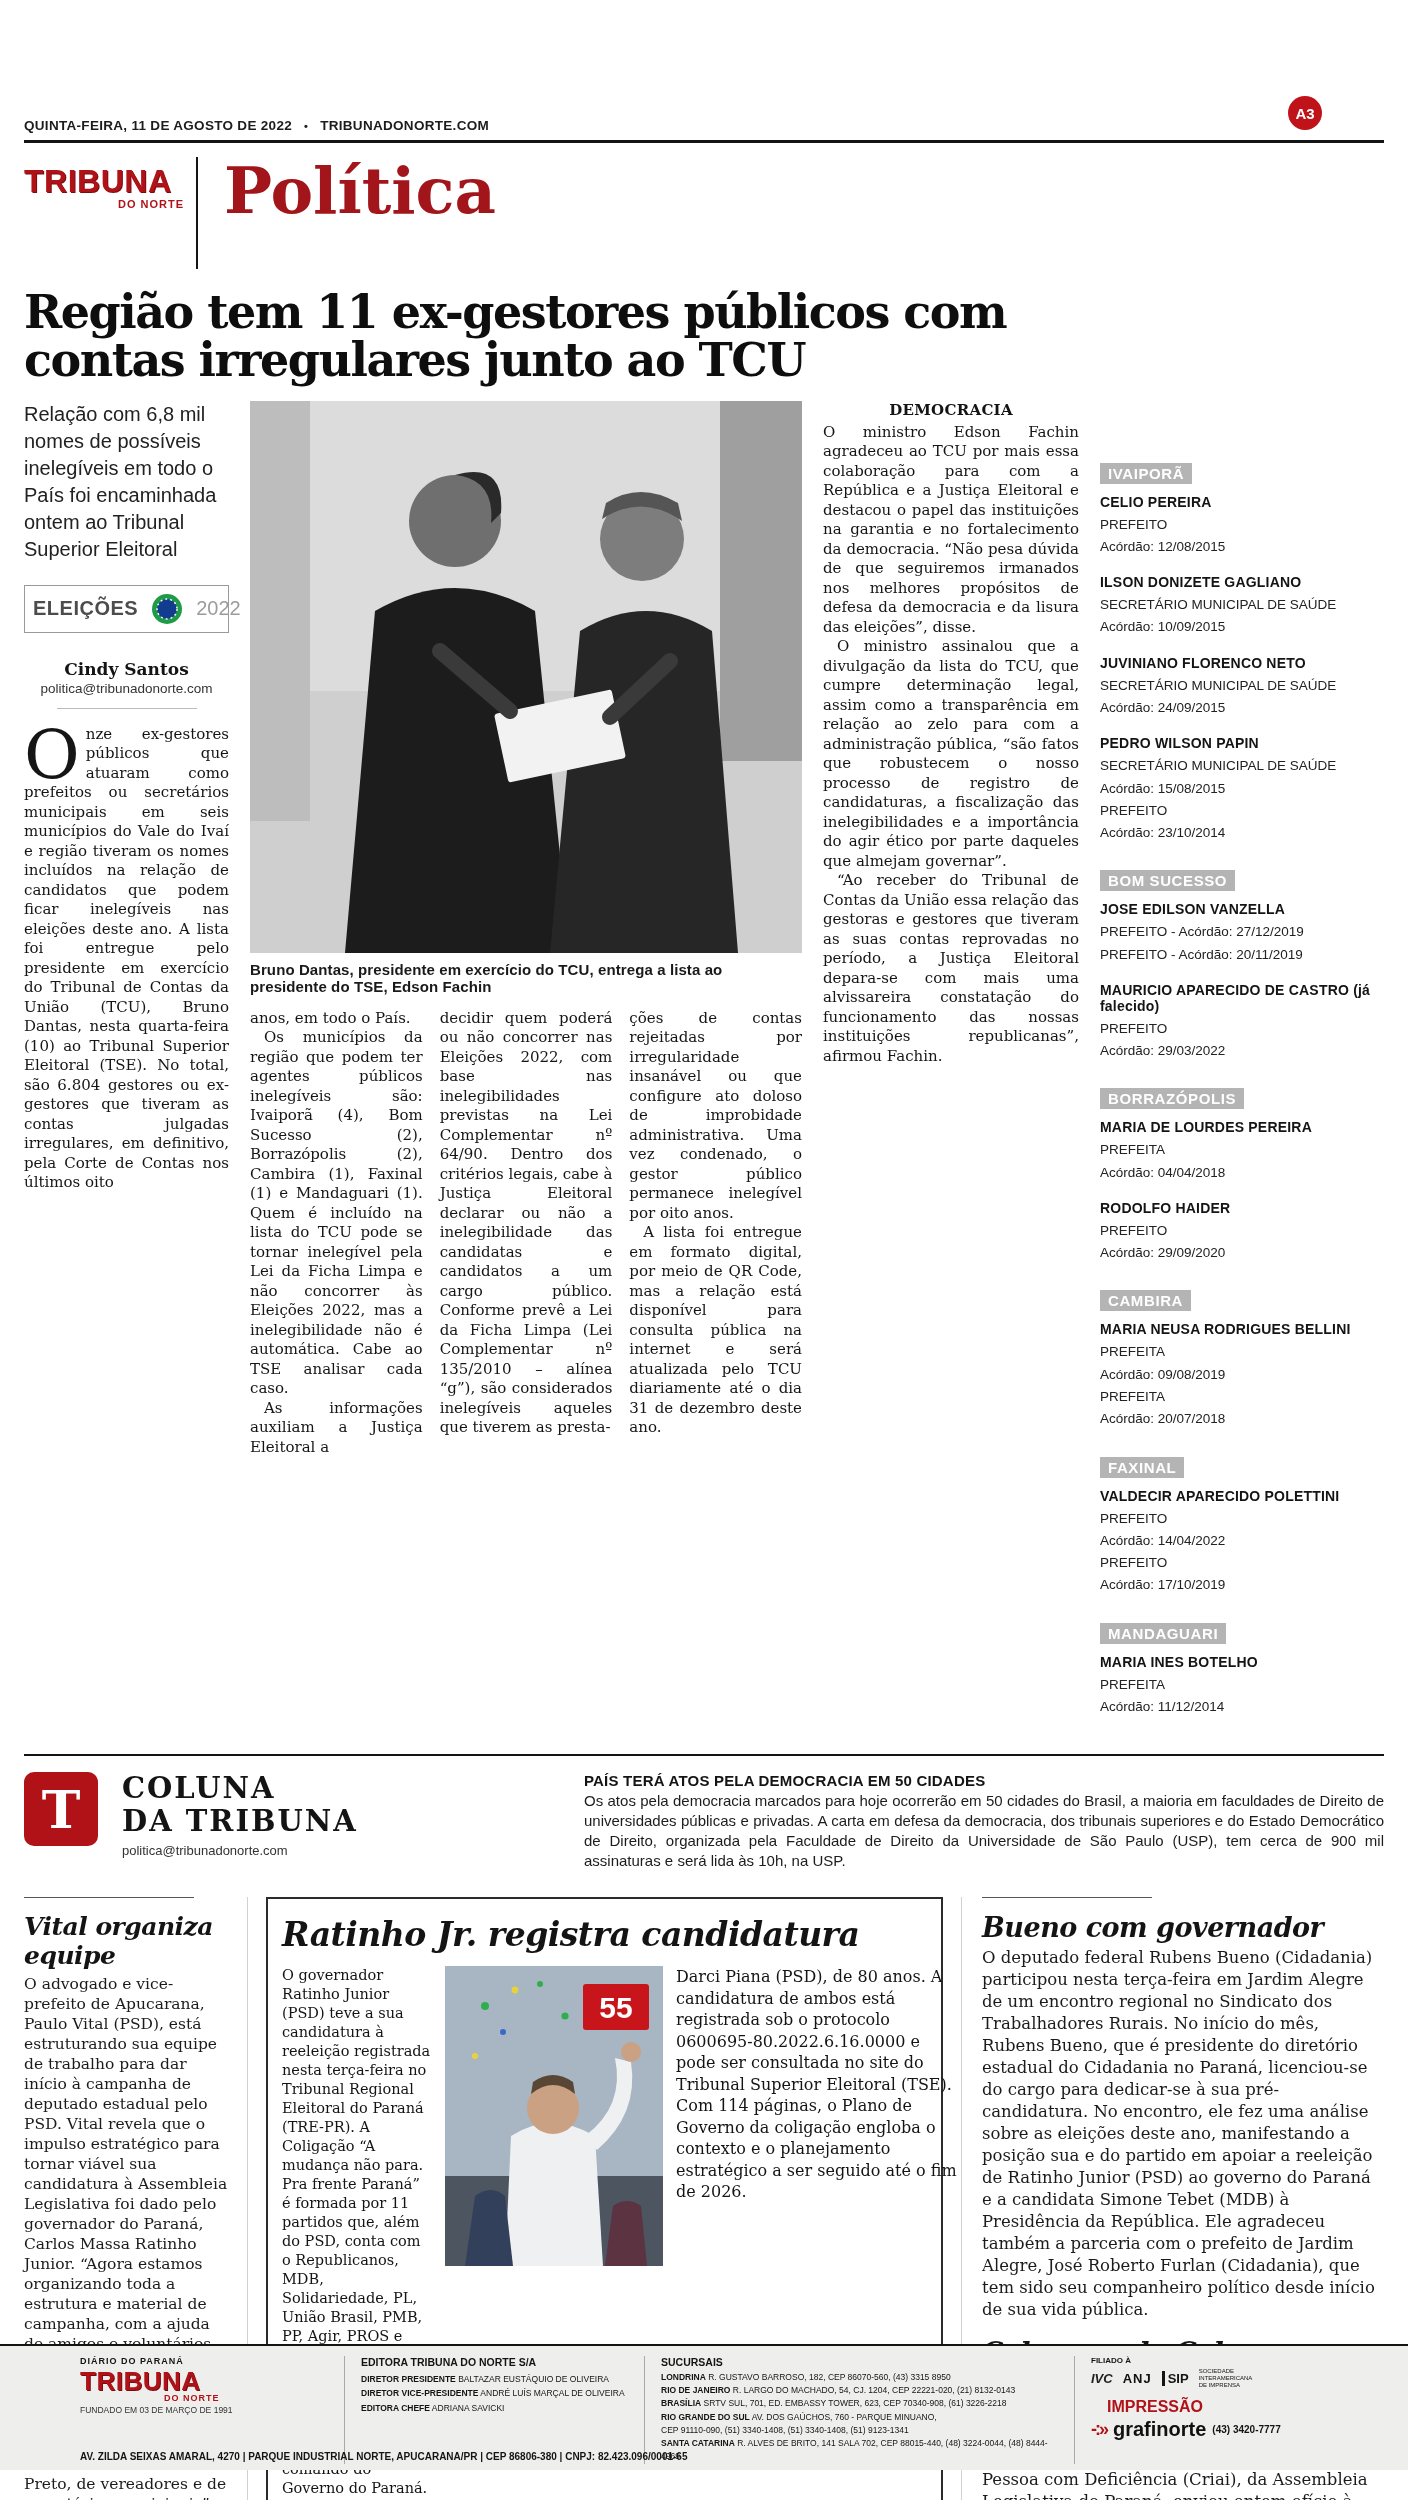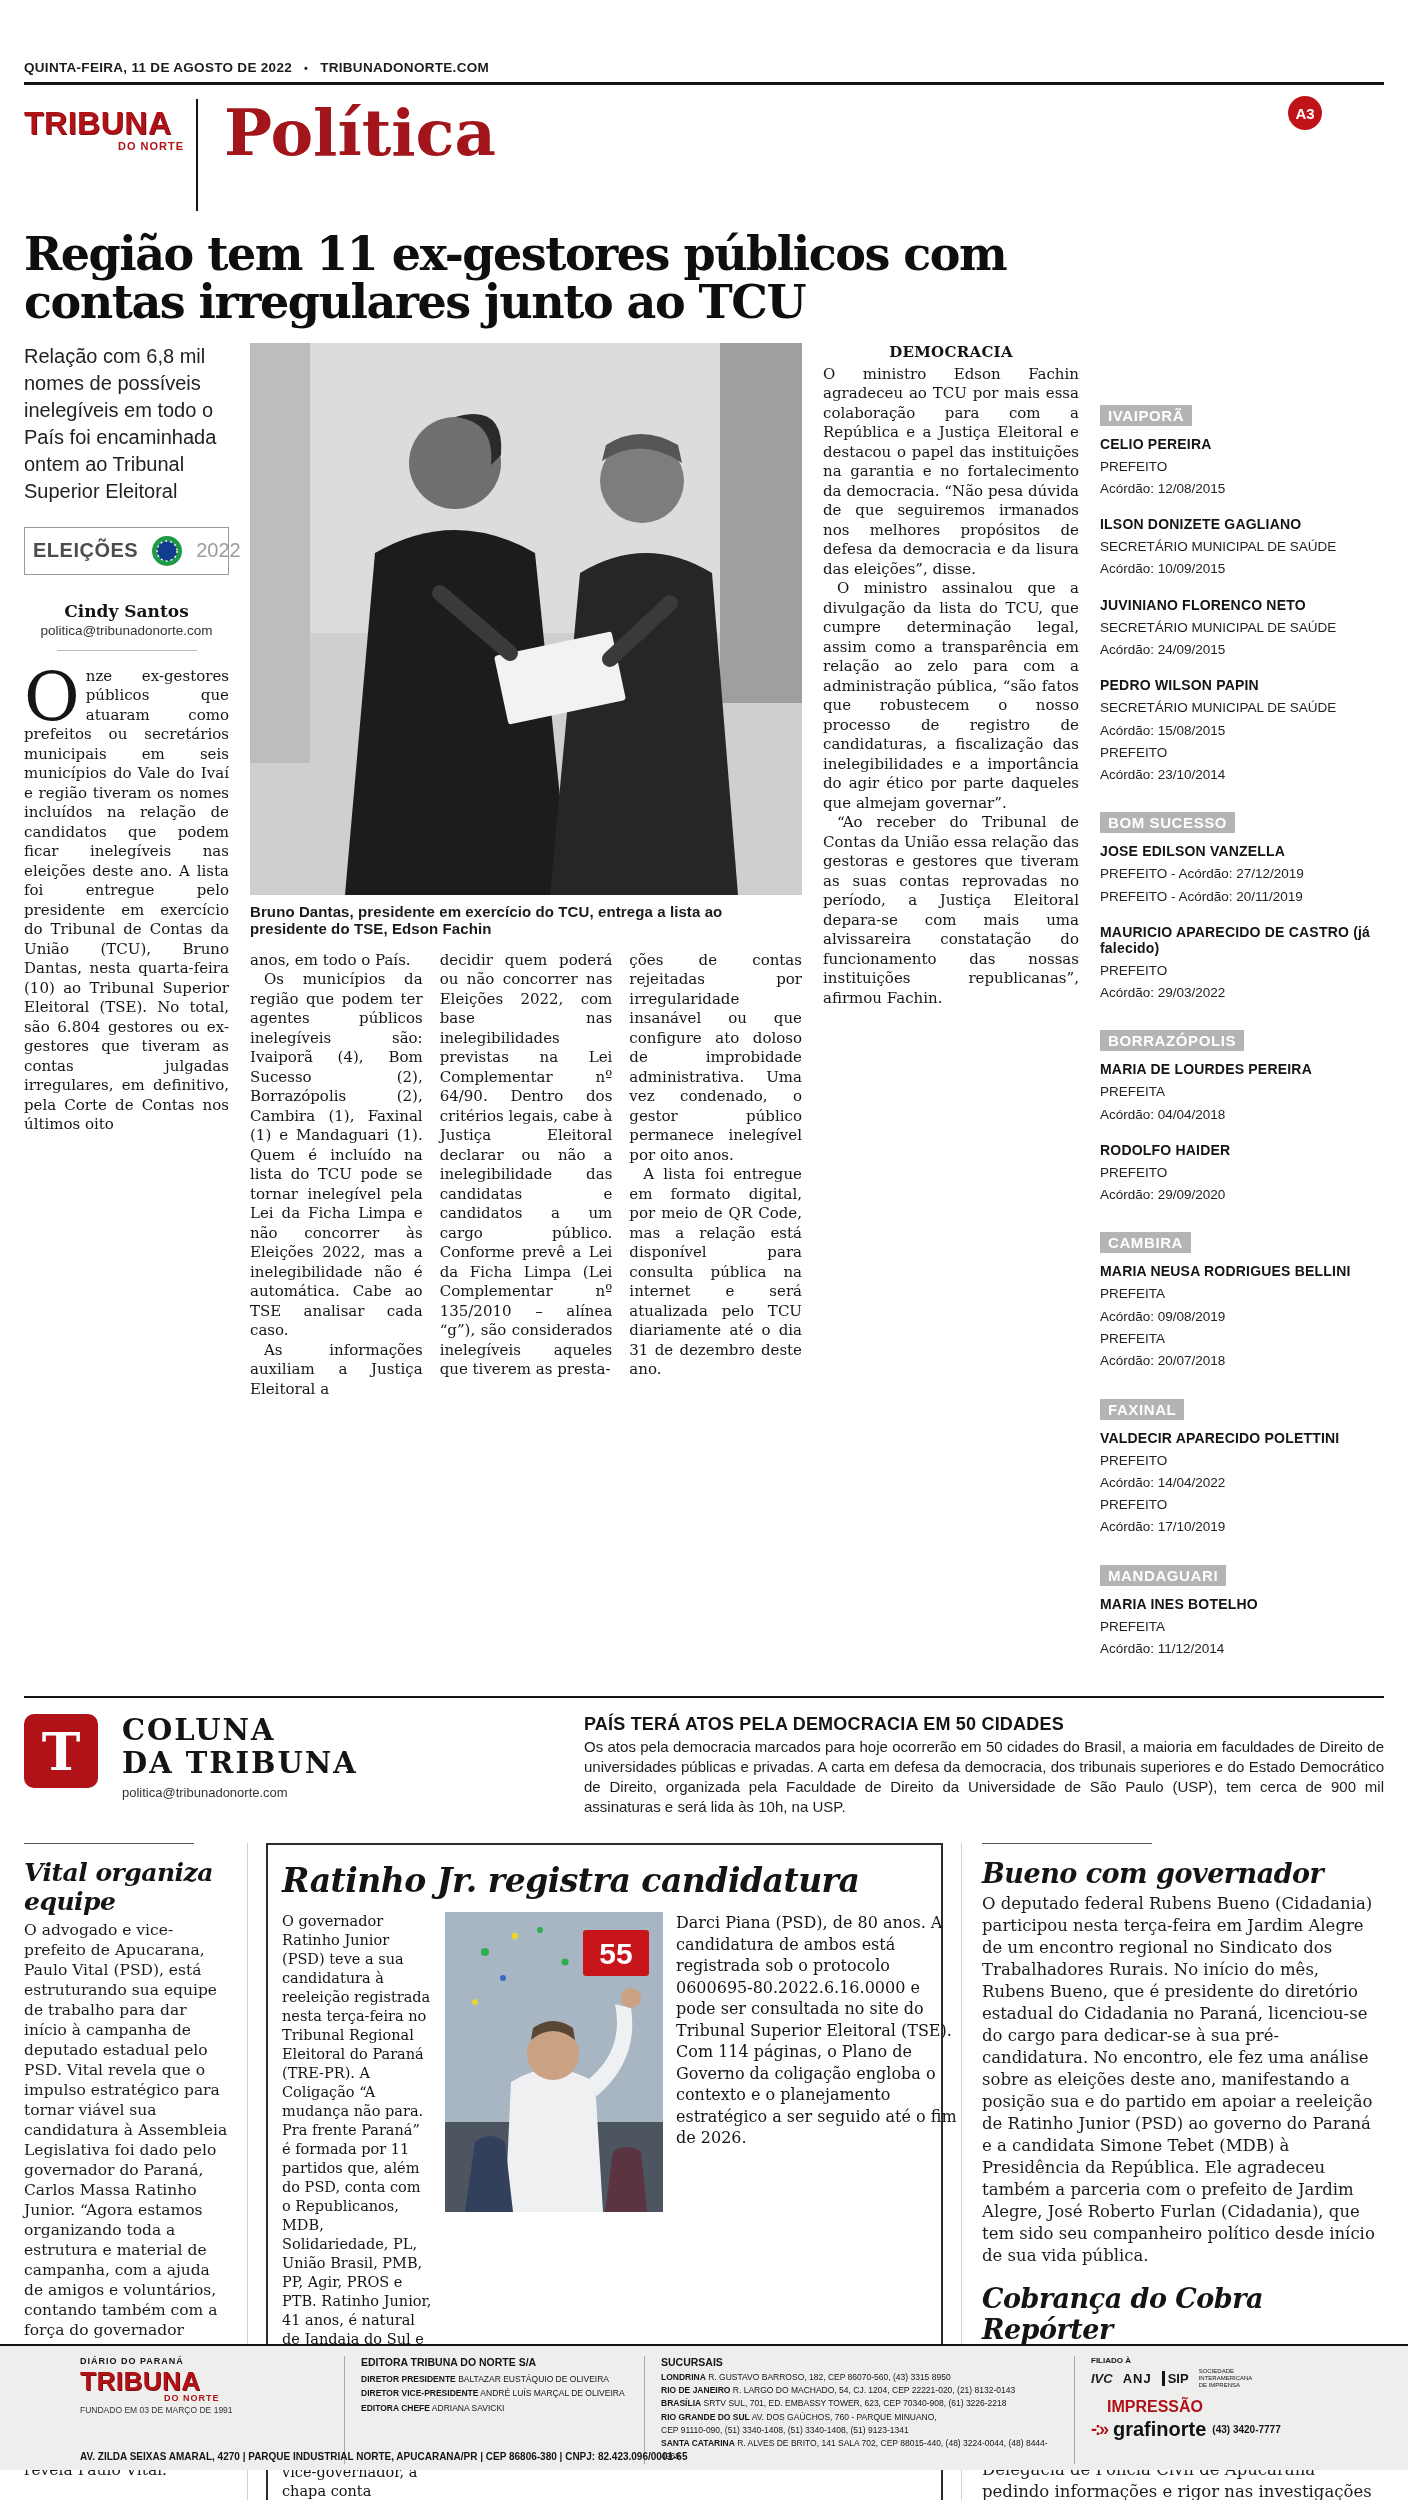--- a/index.html
+++ b/index.html
@@ -1,21 +1,21 @@
 <!DOCTYPE html>
 <html lang="pt"><head>
 <meta charset="utf-8">
 <style>
   * { box-sizing: border-box; margin: 0; padding: 0; }
   body { background:#fff; font-family:"Liberation Sans", sans-serif; color:#141414; }
   .page { position:relative; width:1408px; height:2500px; background:#fff; overflow:hidden; margin:0 auto; }
   .inner { padding:0 24px; }
 
   
-  .dateline { margin-top:60px; display:flex; align-items:baseline; gap:12px;
+  .dateline { margin-top:118px; display:flex; align-items:baseline; gap:12px;
               font-size:13.5px; font-weight:bold; letter-spacing:.3px; color:#1c1c1c; }
   .dateline .dot { font-size:11px; }
   .toprule { border-bottom:3px solid #141414; margin-top:7px; }
 
   
   .mast { display:flex; align-items:flex-start; margin-top:14px; height:120px; }
   .mastlogo { width:160px; padding-top:6px; }
   .mastlogo .t1 { font-size:32px; font-weight:900; color:#b01218; letter-spacing:.5px;
                   text-shadow:1px 1px 0 #7a0c10; font-family:"Liberation Sans", sans-serif; }
   .mastlogo .t2 { font-size:11px; font-weight:900; color:#b01218; text-align:right; letter-spacing:1px; margin-top:-2px; }
@@ -66,21 +66,21 @@
   .bandrule { border-bottom:2px solid #141414; margin-top:10px; }
   .coluna { display:flex; margin-top:16px; align-items:flex-start; }
   .clogo { width:74px; height:74px; background:#b01218; border-radius:10px; color:#fff;
            font-family:"DejaVu Serif", serif; font-weight:bold; font-size:52px;
            display:flex; align-items:center; justify-content:center; }
   .ctit { margin-left:24px; width:420px; }
   .ctit .l1, .ctit .l2 { font-family:"DejaVu Serif", serif; font-weight:bold; font-size:29px;
                          letter-spacing:2px; line-height:1.15; }
   .ctit .cem { font-size:13px; color:#333; margin-top:4px; }
   .brief { margin-left:auto; width:800px; }
-  .brief .bt { font-weight:bold; font-size:18px; letter-spacing:.2px; margin-bottom:2px; }
+  .brief .bt { font-weight:bold; font-size:15px; letter-spacing:.2px; margin-bottom:2px; }
   .brief .bx { font-size:15px; line-height:20px; text-align:justify; color:#1c1c1c; }
 
   
   .lower { display:grid; grid-template-columns:205px 715px 398px; column-gap:18px; margin-top:26px; }
   .lrule { width:170px; border-top:1px solid #555; margin-bottom:14px; }
   .ih { font-family:"DejaVu Serif", serif; font-style:italic; font-weight:bold; font-size:25px;
         letter-spacing:-.5px; margin-bottom:4px; }
   .ih2 { font-size:27px; }
   .ltext { font-family:"DejaVu Serif", serif; font-size:15.5px; line-height:20px; color:#1b1b1b; }
   .rtext { font-family:"DejaVu Serif", serif; font-size:16.5px; line-height:22px; color:#1b1b1b; }

